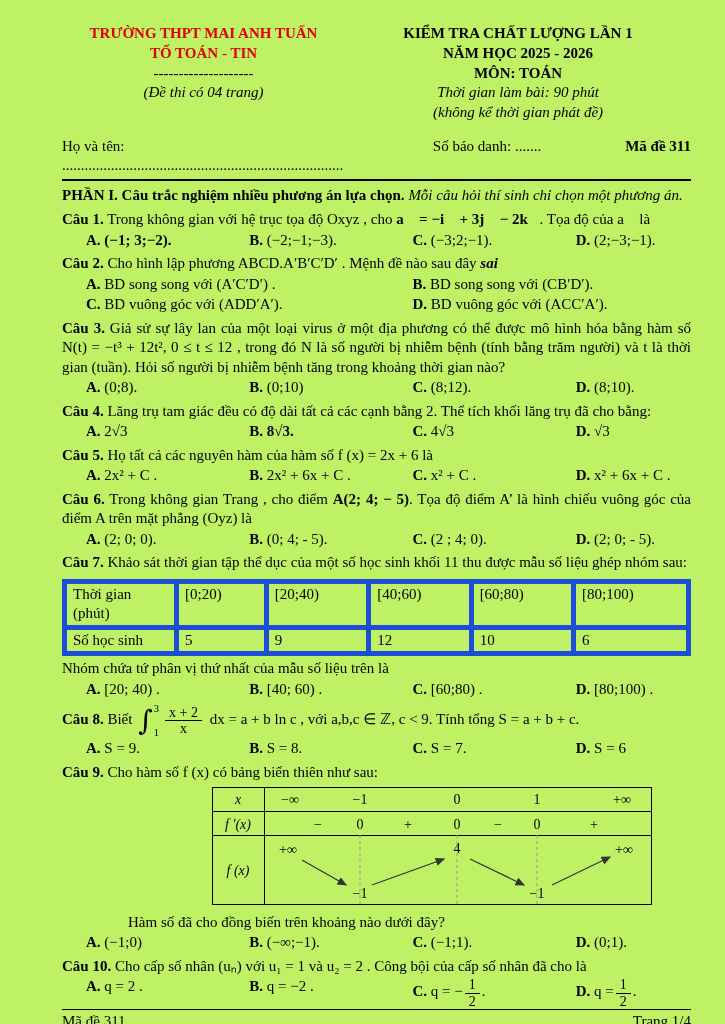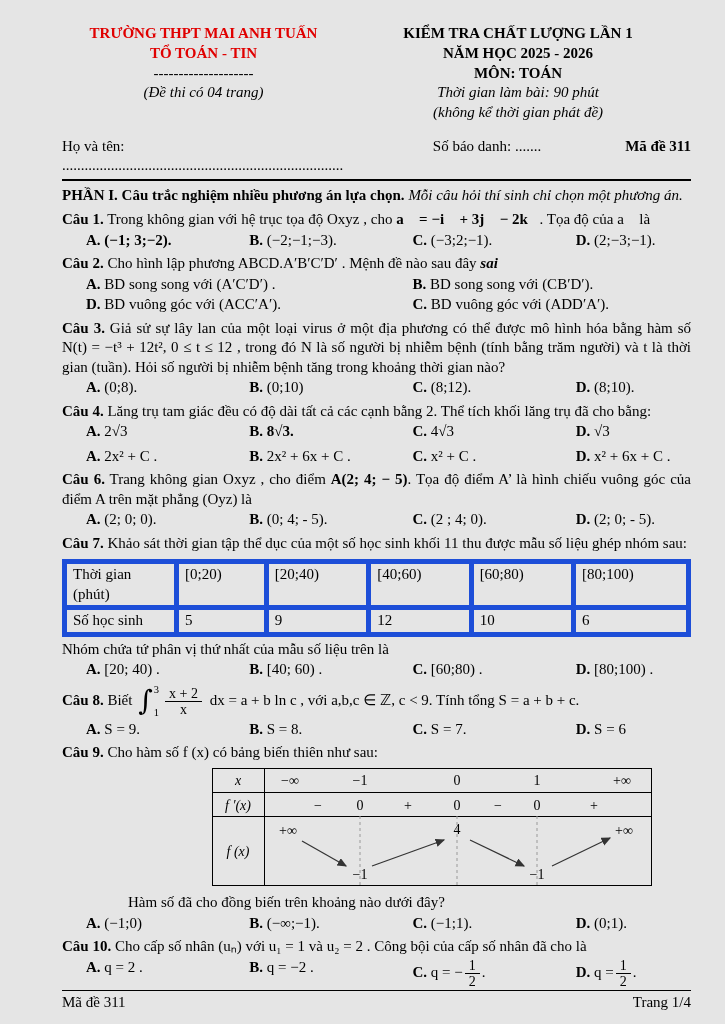--- a/index.html
+++ b/index.html
@@ -2,21 +2,21 @@
 <html><head>
 <meta charset="utf-8">
 <style>
   * { box-sizing: border-box; }
   body { margin: 0; background: #ffffff; }
   .page {
     width: 725px; height: 1024px; margin: 0 auto;
     padding: 24px 34px 18px 62px;
     font-family: "Liberation Serif", serif;
     font-size: 15px; line-height: 1.3; color: #000;
-    background: #e5e5e5; display: flex; flex-direction: column; overflow: hidden;
+    background: #bef264; display: flex; flex-direction: column; overflow: hidden;
   }
   .red { color: #e00000; }
   .b { font-weight: bold; }
   .i { font-style: italic; }
   .header { display: flex; margin-bottom: 10px; }
   .h-left { width: 45%; text-align: center; line-height: 1.32; }
   .h-right { width: 55%; text-align: center; line-height: 1.32; }
   .info { display: flex; align-items: baseline; margin-top: 4px; gap: 48px; }
   .info .name { flex: 1; }
   .info .sbd { margin-right: 36px; }
@@ -98,22 +98,22 @@
     <div class="q-body">
       <span class="okey">Câu 2.</span>
       <span>Cho hình lập phương ABCD.A′B′C′D′ . Mệnh đề nào sau đây</span>
       <span class="b i">sai</span>
     </div>
     <div class="options two">
       <span class="opt"><span class="okey">A.</span> <span>BD song song với (A′C′D′) .</span></span>
       <span class="opt"><span class="okey">B.</span> <span>BD song song với (CB′D′).</span></span>
     </div>
     <div class="options two">
+      <span class="opt"><span class="okey">C.</span> <span>BD vuông góc với (ADD′A′).</span></span>
       <span class="opt"><span class="okey">D.</span> <span>BD vuông góc với (ACC′A′).</span></span>
-      <span class="opt"><span class="okey">C.</span> <span>BD vuông góc với (ADD′A′).</span></span>
     </div>
   </div>
 
   <div class="question">
     <div class="q-body">
       <span class="okey">Câu 3.</span>
       <span>Giả sử sự lây lan của một loại virus ở một địa phương có thể được mô hình hóa bằng hàm số N(t) = −t³ + 12t², 0 ≤ t ≤ 12 , trong đó N là số người bị nhiễm bệnh (tính bằng trăm người) và t là thời gian (tuần). Hỏi số người bị nhiễm bệnh tăng trong khoảng thời gian nào?</span>
     </div>
     <div class="options">
       <span class="opt"><span class="okey">A.</span> <span>(0;8).</span></span>
@@ -130,32 +130,36 @@
     </div>
     <div class="options">
       <span class="opt"><span class="okey">A.</span> <span>2√3</span></span>
       <span class="opt"><span class="okey">B.</span> <span class="optb">8√3.</span></span>
       <span class="opt"><span class="okey">C.</span> <span>4√3</span></span>
       <span class="opt"><span class="okey">D.</span> <span>√3</span></span>
     </div>
   </div>
 
   <div class="question">
+    <div class="q-body">
+      <span class="okey">Câu 5.</span>
+      <span>Họ tất cả các nguyên hàm của hàm số f (x) = 2x + 6 là</span>
+    </div>
     <div class="options">
       <span class="opt"><span class="okey">A.</span> <span>2x² + C .</span></span>
       <span class="opt"><span class="okey">B.</span> <span>2x² + 6x + C .</span></span>
       <span class="opt"><span class="okey">C.</span> <span>x² + C .</span></span>
       <span class="opt"><span class="okey">D.</span> <span>x² + 6x + C .</span></span>
     </div>
   </div>
 
   <div class="question">
     <div class="q-body">
       <span class="okey">Câu 6.</span>
-      <span>Trang không gian Oxyz , cho điểm</span>
+      <span>Trong không gian Trang , cho điểm</span>
       <span class="mathb">A(2; 4; − 5)</span><span>. Tọa độ điểm A’ là hình chiếu vuông góc của điểm A trên mặt phẳng (Oyz) là</span>
     </div>
     <div class="options">
       <span class="opt"><span class="okey">A.</span> <span>(2; 0; 0).</span></span>
       <span class="opt"><span class="okey">B.</span> <span>(0; 4; - 5).</span></span>
       <span class="opt"><span class="okey">C.</span> <span>(2 ; 4; 0).</span></span>
       <span class="opt"><span class="okey">D.</span> <span>(2; 0; - 5).</span></span>
     </div>
   </div>
 

